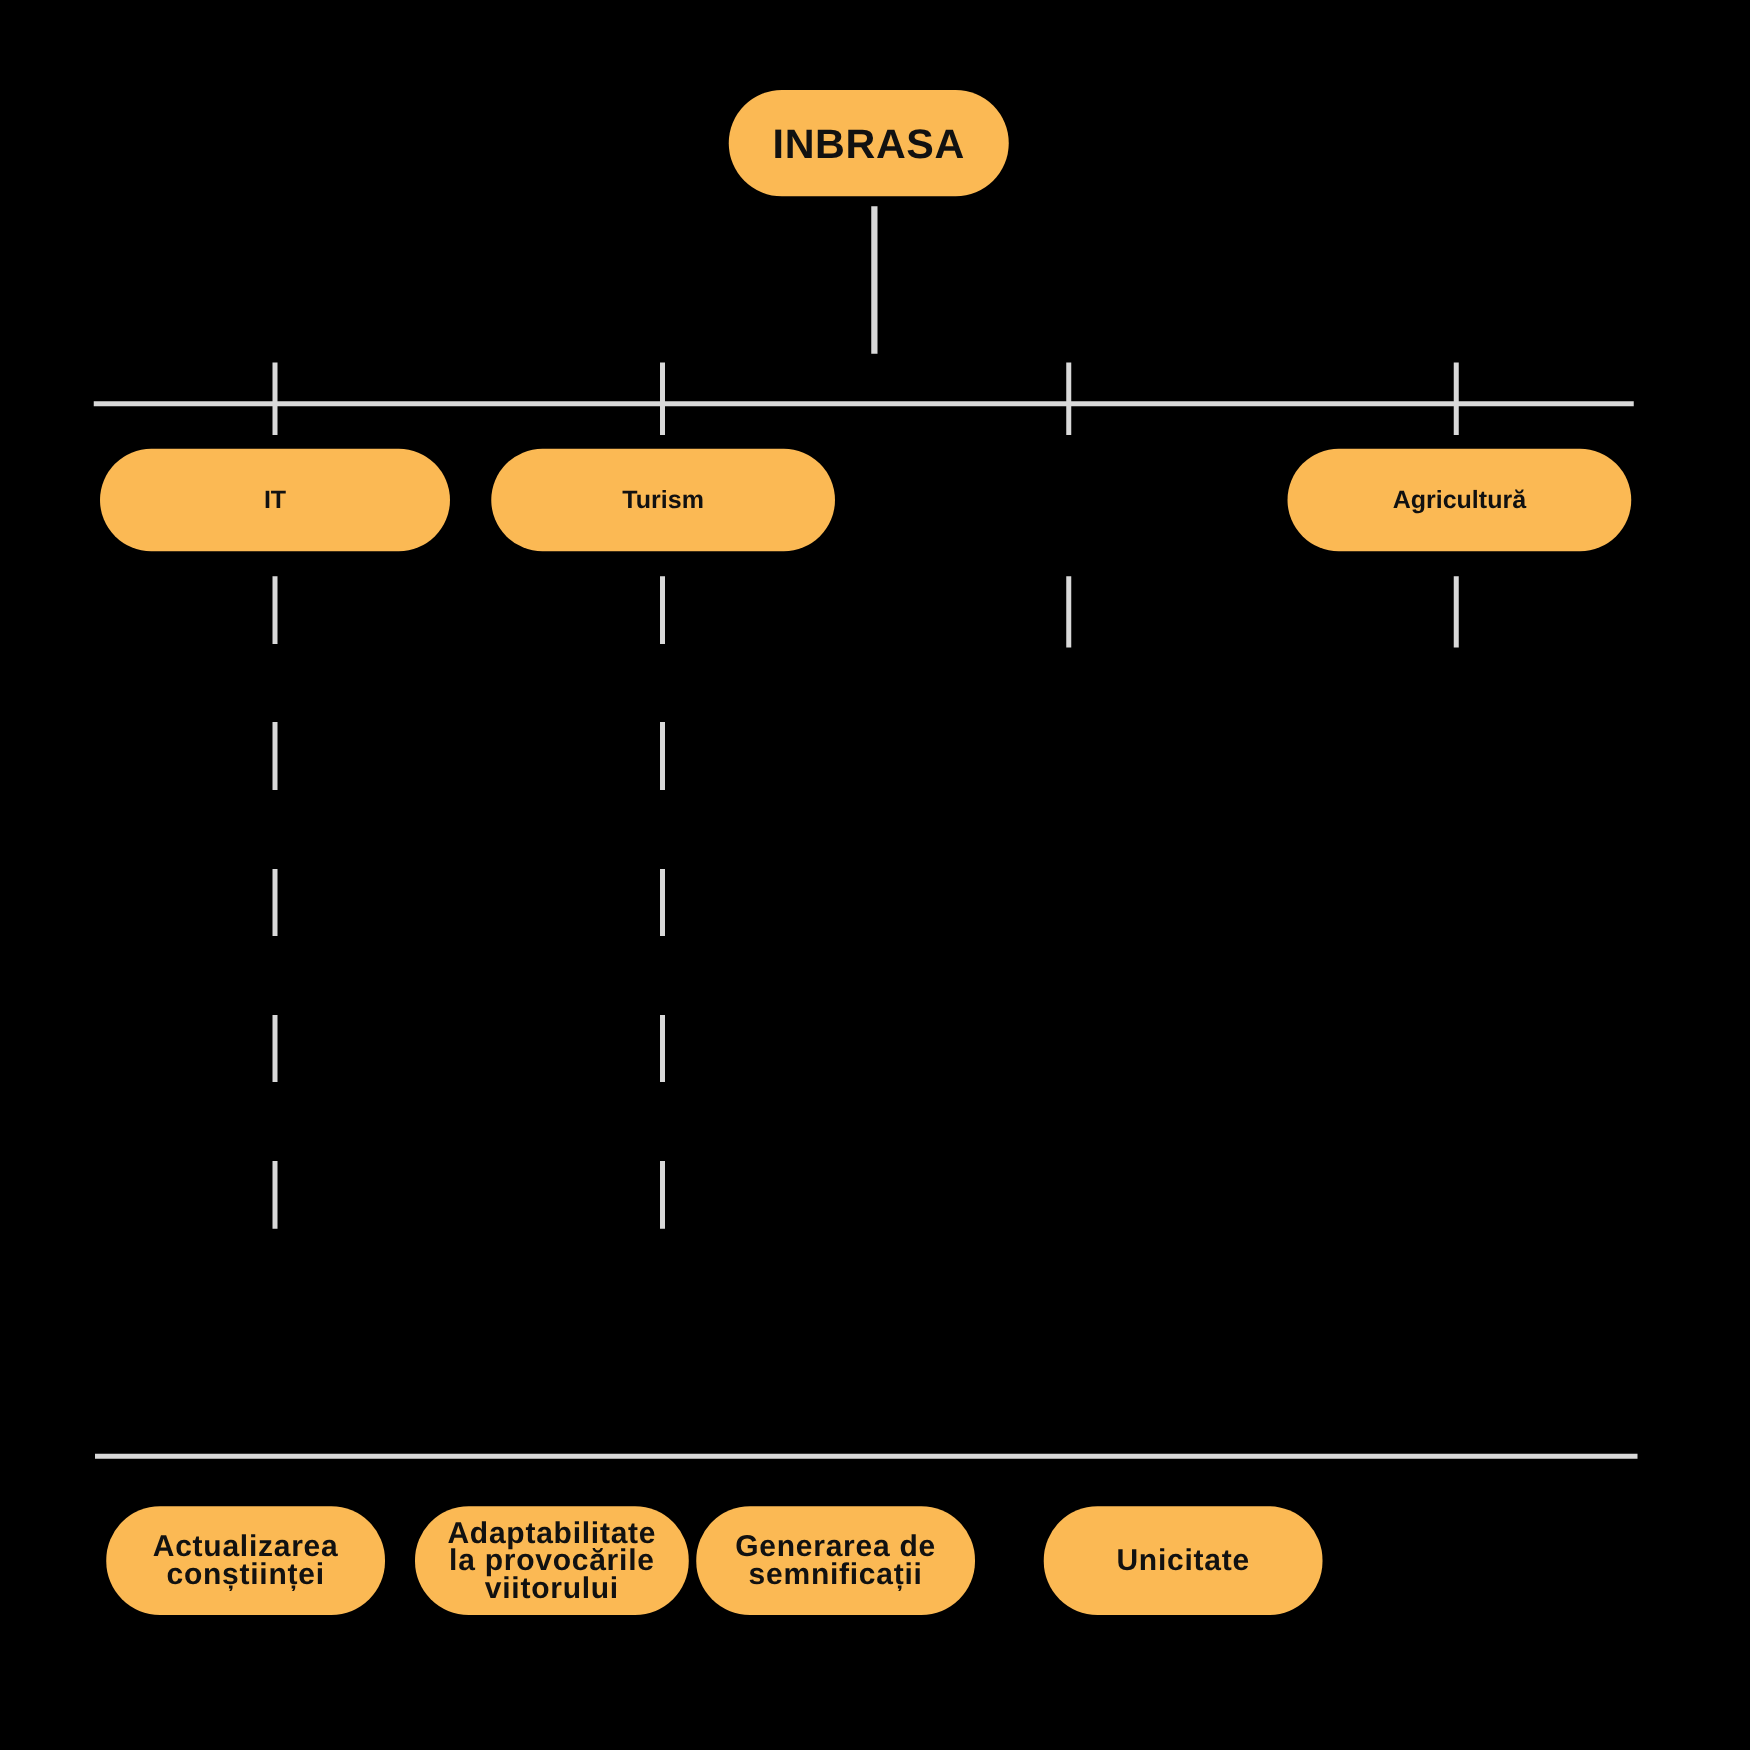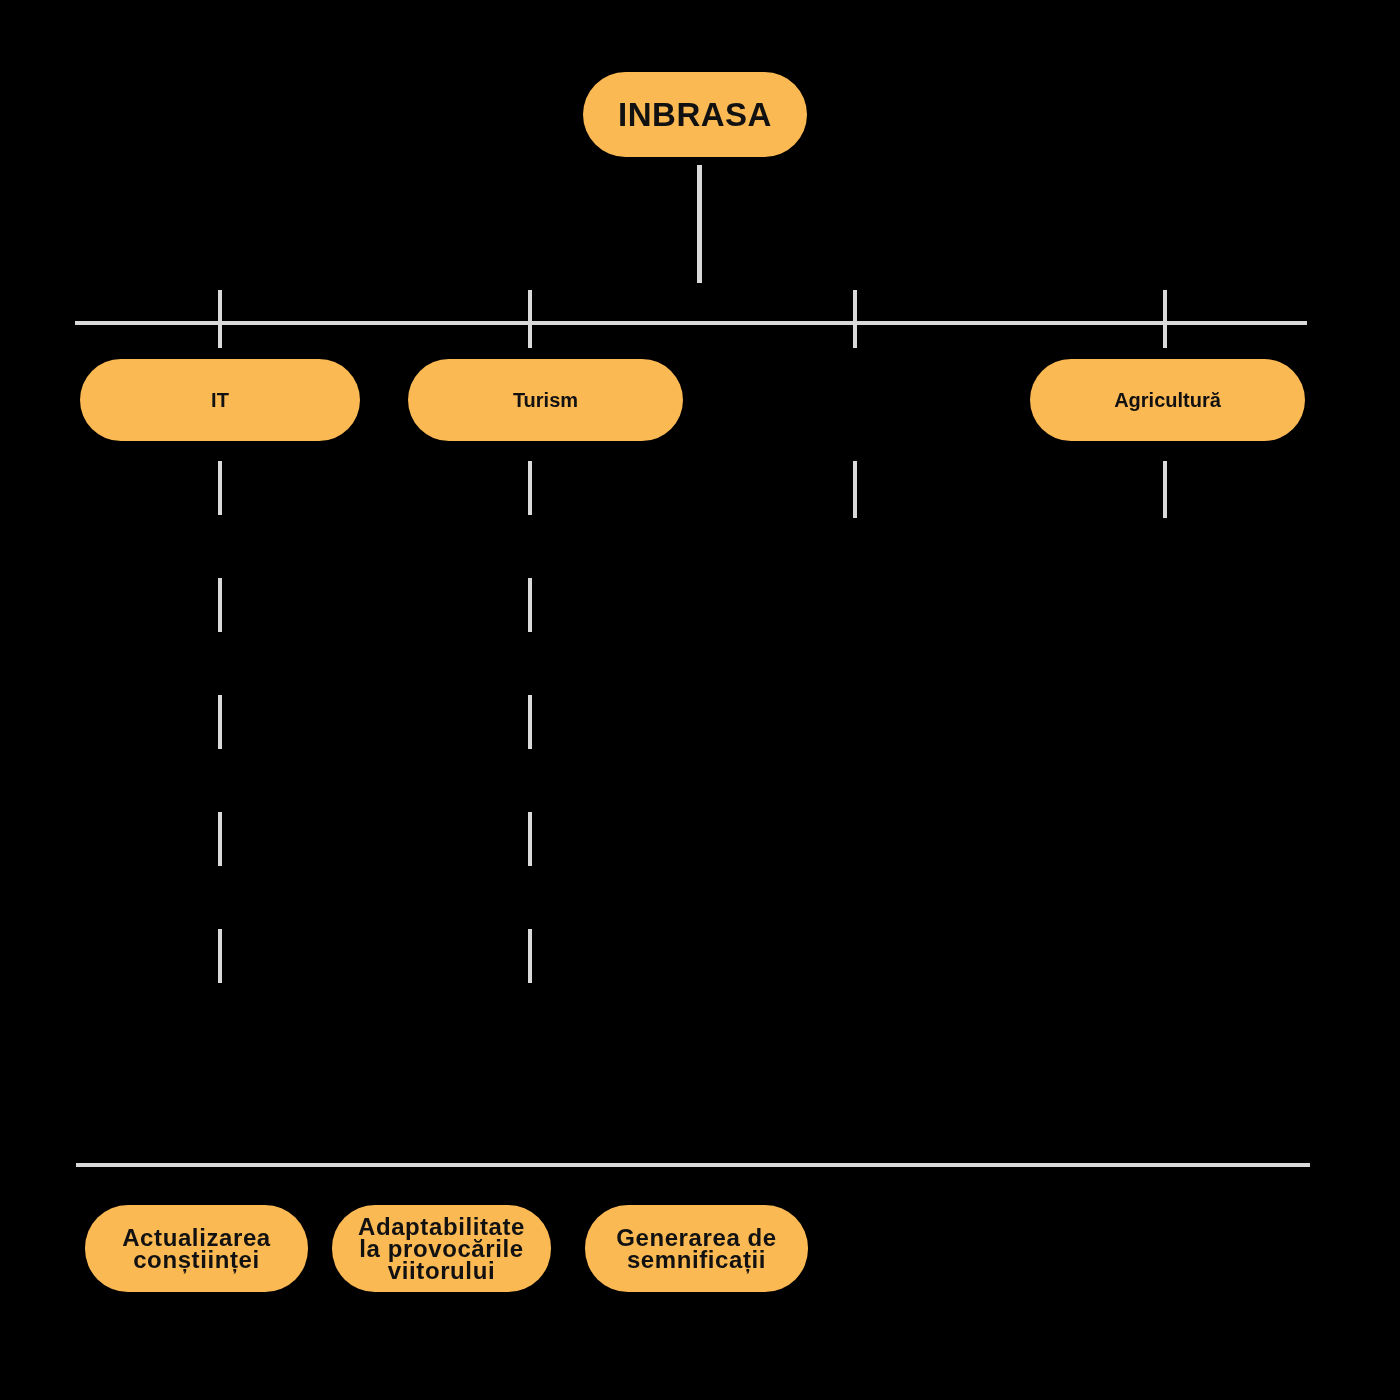--- a/index.html
+++ b/index.html
@@ -33,36 +33,36 @@
     font-size: 33px;
     letter-spacing: 0.5px;
   }
   .pill-branch {
     top: 359px;
     height: 82px;
     border-radius: 41px;
     font-size: 20px;
   }
   .pill-branch.b0 { left: 80px;   width: 280px; }
-  .pill-branch.b1 { left: 408px;  width: 275px; }
+  .pill-branch.b1 { left: 393px;  width: 275px; }
   .pill-branch.b2 { left: 717px;  width: 273px; }
   .pill-branch.b3 { left: 1030px; width: 275px; }
   .pill-value {
     top: 1205px;
     height: 87px;
     border-radius: 43px;
     font-size: 24px;
     line-height: 22px;
     letter-spacing: 0.6px;
     white-space: pre-line;
     padding: 4px 10px;
   }
   .pill-value.v0 { left: 85px;   width: 223px; }
   .pill-value.v1 { left: 332px;  width: 219px; }
-  .pill-value.v2 { left: 585px;  width: 223px; }
+  .pill-value.v2 { left: 557px;  width: 223px; }
   .pill-value.v3 { left: 835px;  width: 223px; }
   .pill-value.v4 { left: 1085px; width: 223px; }
 
   .line {
     position: absolute;
     background: var(--line, #D9D9D9);
   }
   .root-stem   { left: 697px; top: 165px; width: 5px;    height: 118px; }
   .hline-top   { left: 75px;  top: 321px; width: 1232px; height: 4px; }
   .hline-bottom{ left: 76px;  top: 1163px; width: 1234px; height: 4px; }
@@ -116,14 +116,15 @@
 
   <div class="line hline-bottom"></div>
 
   <div class="pill pill-value v0">Actualizarea
 conștiinței</div>
   <div class="pill pill-value v1">Adaptabilitate
 la provocările
 viitorului</div>
   <div class="pill pill-value v2">Generarea de
 semnificații</div>
+  <div class="pill pill-value v3">Unicitate</div>
 
 </div>
 
 </body></html>

